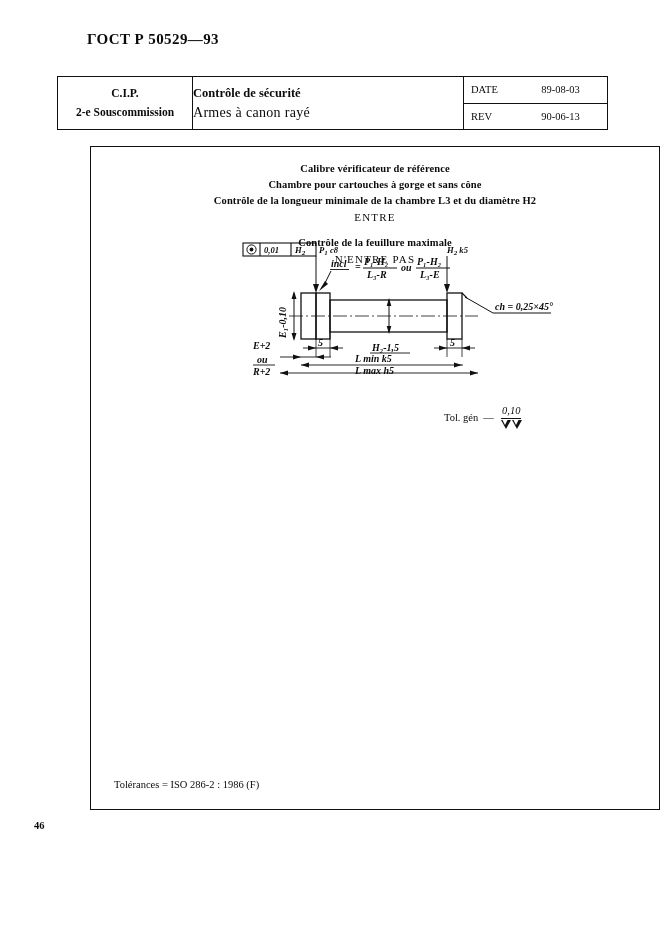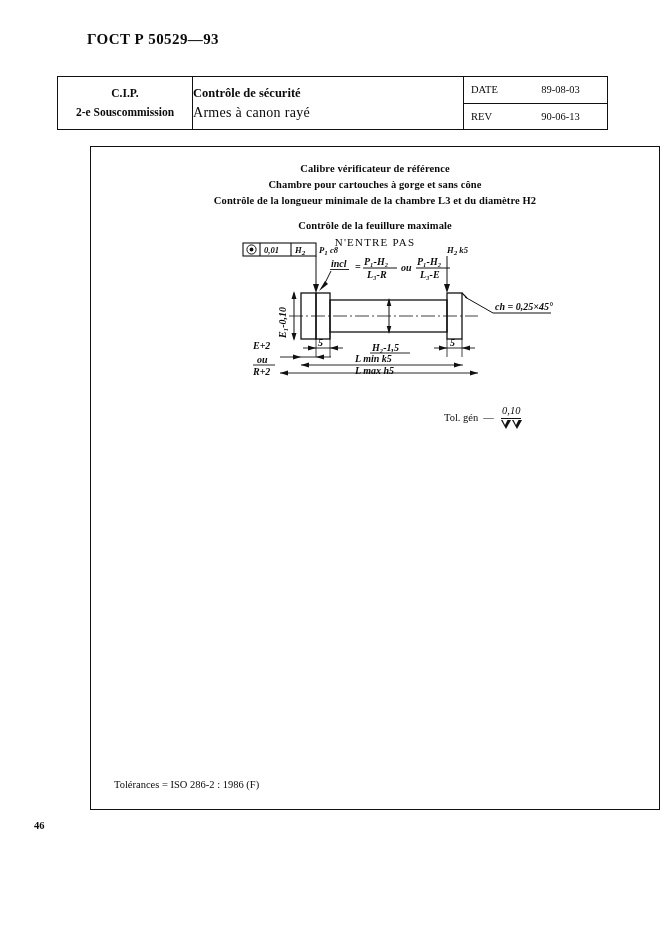--- a/index.html
+++ b/index.html
@@ -258,20 +258,21 @@
     </div>
   </div>
 </div>
 
 <div id="sheet-frame">
 
   <div id="drawing-heading">
     <div class="head-line">Calibre vérificateur de référence</div>
     <div class="head-line">Chambre pour cartouches à gorge et sans cône</div>
     <div class="head-line">Contrôle de la longueur minimale de la chambre L3 et du diamètre H2</div>
+    <div class="head-plain">ENTRE</div>
     <div class="head-gap"></div>
     <div class="head-line">Contrôle de la feuillure maximale</div>
     <div class="head-plain">N'ENTRE PAS</div>
   </div>
 
   <svg id="tech-drawing" width="330" height="135" viewBox="0 0 330 135">
 
     <g>
       <rect x="12" y="2" width="73" height="13" fill="none" stroke="#111" stroke-width="1.1"></rect>
       <line x1="29" y1="2" x2="29" y2="15" stroke="#111" stroke-width="1.1"></line>

